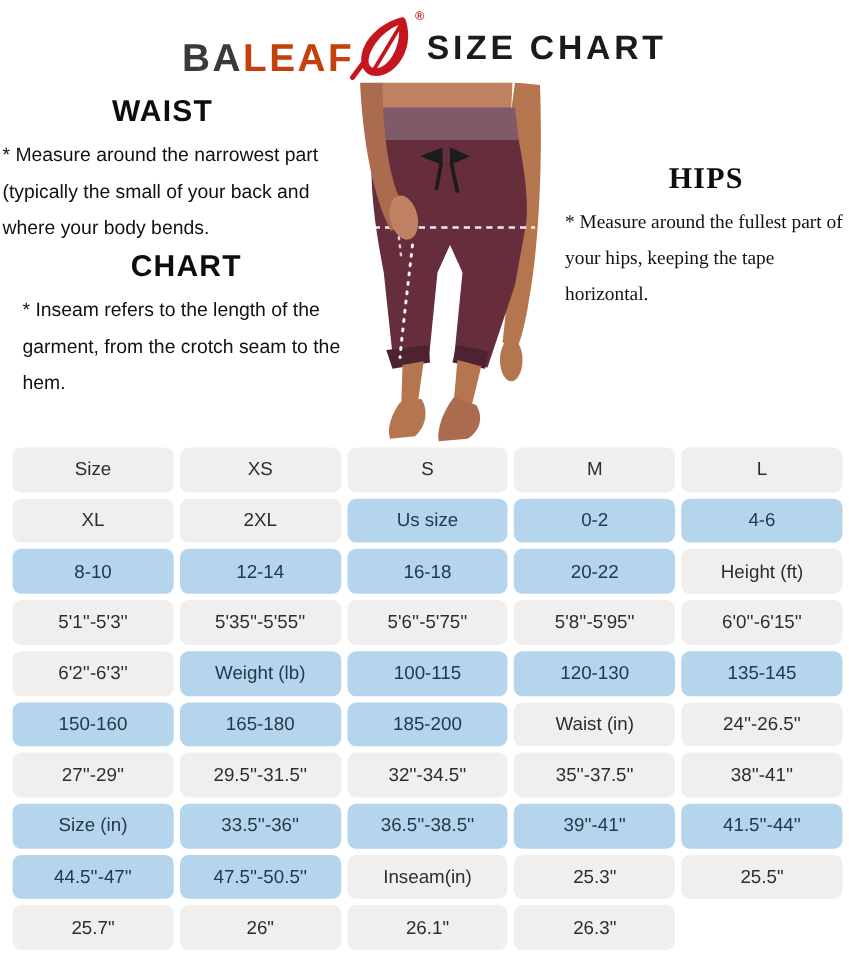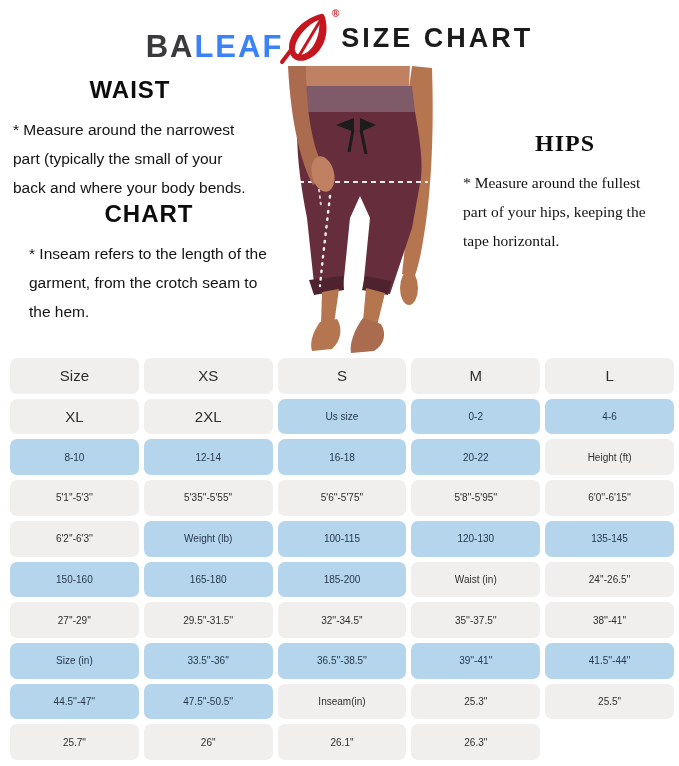--- a/index.html
+++ b/index.html
@@ -15,53 +15,53 @@
     position:absolute;left:0;top:10px;width:100%;
     display:flex;align-items:center;justify-content:center;
     gap:6px;
   }
   .logo{display:flex;align-items:flex-end;position:relative;}
   .logo-text{
     font-size:31px;font-weight:bold;letter-spacing:2px;line-height:1;
     padding-bottom:4px;
   }
   .logo-ba{color:#3a3a3c;}
-  .logo-leaf{color:#3b82f6;}
+  .logo-leaf{color:#c2410c;}
   .leaf-wrap{position:relative;width:56px;height:56px;margin-left:-4px;}
   .reg-mark{
     position:absolute;top:-2px;right:-4px;
     font-size:10px;color:#cb1f26;font-weight:bold;
   }
   .chart-title{
     font-size:27px;font-weight:bold;letter-spacing:3px;color:#1b1b1b;
   }
   
   .note{position:absolute;color:#121212;}
   .note h2{
     margin:0 0 6px 0;font-size:24px;letter-spacing:1px;
     text-align:center;color:#0d0d0d;
   }
-  .note p{margin:11px;font-size:15.5px;line-height:29px;}
+  .note p{margin:0;font-size:15.5px;line-height:29px;}
   .note-waist{left:2px;top:76px;width:256px;}
   .note-inseam{left:18px;top:200px;width:262px;}
   .note-hips{left:452px;top:130px;width:226px;font-family:Liberation Serif, serif;}
   
   .model{position:absolute;left:276px;top:66px;width:168px;height:294px;}
   
   .size-table{
     position:absolute;left:10px;right:5px;top:358px;bottom:6px;
     display:grid;
     grid-template-columns:repeat(5,1fr);
     grid-auto-rows:1fr;
     gap:5px;
   }
   .cell{
     display:flex;align-items:center;justify-content:center;
     border-radius:7px;
-    font-size:10px;
+    font-size:15px;
     text-align:center;
     padding:0 2px;
   }
   .cell.gray{background:#f0efed;color:#2e2e2e;}
   .cell.blue{background:#b4d5ec;color:#27384d;}
   .cell.head{font-size:15px;}
 </style>
 </head>
 <body>
 

